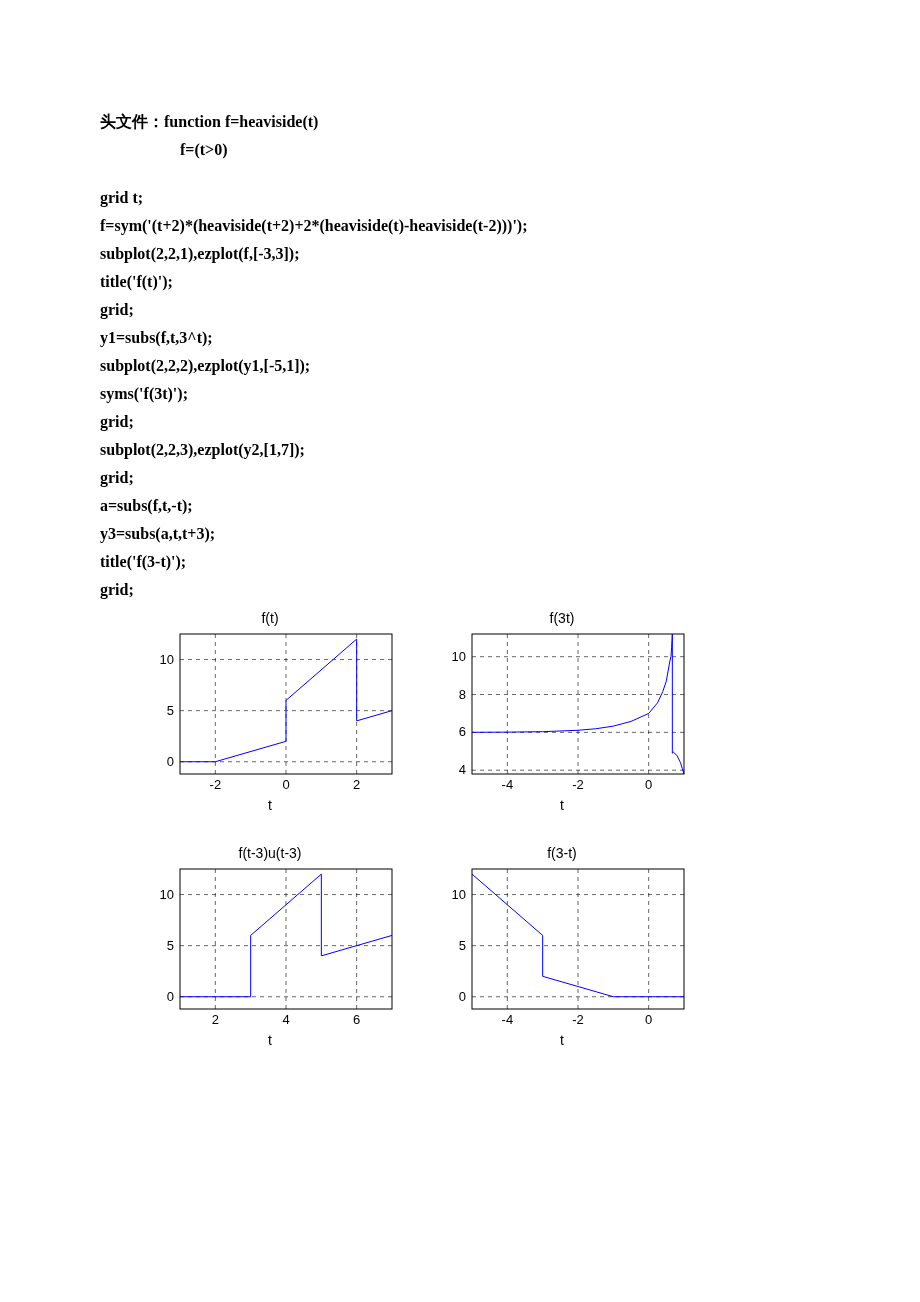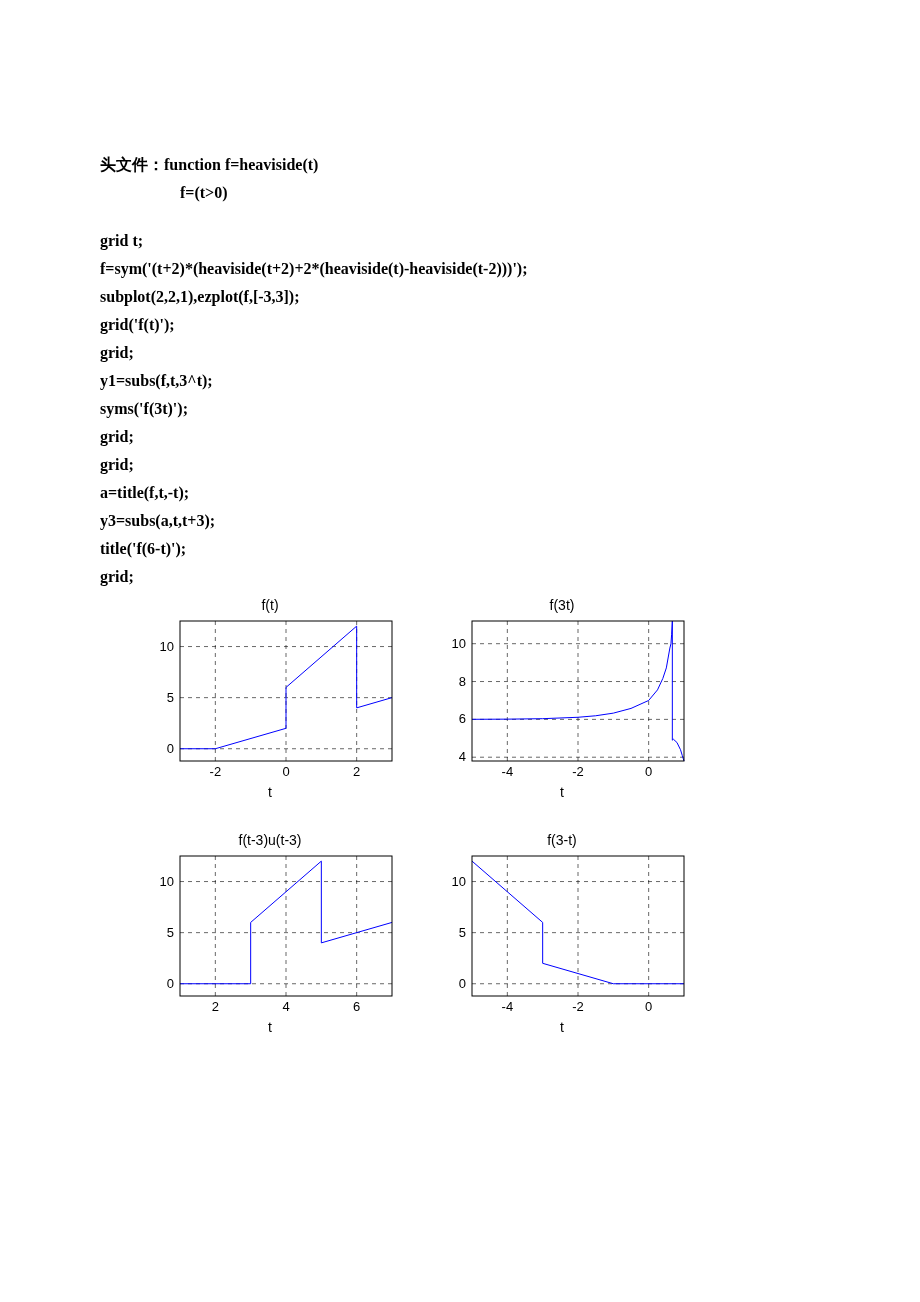--- a/index.html
+++ b/index.html
@@ -5,21 +5,20 @@
   body {
     margin: 0;
     padding: 0;
     background: #fff;
     font-family: "Times New Roman", SimSun, serif;
     width: 920px;
   }
   .page {
     padding: 110px 60px 60px 100px;
     box-sizing: border-box;
-    margin-top: 43px;
   }
   .code-block p {
     margin: 0 0 4px 0;
     font-size: 16px;
     font-weight: bold;
     line-height: 1.5;
     white-space: pre;
   }
   .indent1 { padding-left: 80px; }
   .figure-wrap {
@@ -61,29 +60,31 @@
     <p><span>头文件：</span><span>function f=heaviside(t)</span></p>
     <p class="indent1">f=(t&gt;0)</p>
   </div>
 
   <div style="height:20px"></div>
 
   <div class="code-block" id="codeLines">
       <p>grid t;</p>
       <p>f=sym('(t+2)*(heaviside(t+2)+2*(heaviside(t)-heaviside(t-2)))');</p>
       <p>subplot(2,2,1),ezplot(f,[-3,3]);</p>
-      <p>grid('f(t)');</p>
+      <p>title('f(t)');</p>
       <p>grid;</p>
       <p>y1=subs(f,t,3^t);</p>
+      <p>subplot(2,2,2),ezplot(y1,[-5,1]);</p>
       <p>syms('f(3t)');</p>
       <p>grid;</p>
+      <p>subplot(2,2,3),ezplot(y2,[1,7]);</p>
       <p>grid;</p>
-      <p>a=title(f,t,-t);</p>
+      <p>a=subs(f,t,-t);</p>
       <p>y3=subs(a,t,t+3);</p>
-      <p>title('f(6-t)');</p>
+      <p>title('f(3-t)');</p>
       <p>grid;</p>
     </div>
 
   <div class="figure-wrap">
     <div class="figure" id="figureGrid">
         <div class="subplot">
           <div class="sp-title">f(t)</div>
           <svg width="260" height="168">
             <line x1="75.33333333333333" x2="75.33333333333333" y1="6" y2="146" class="grid"></line>
             <text x="75.33333333333333" y="161" text-anchor="middle" class="tick-text">-2</text>

